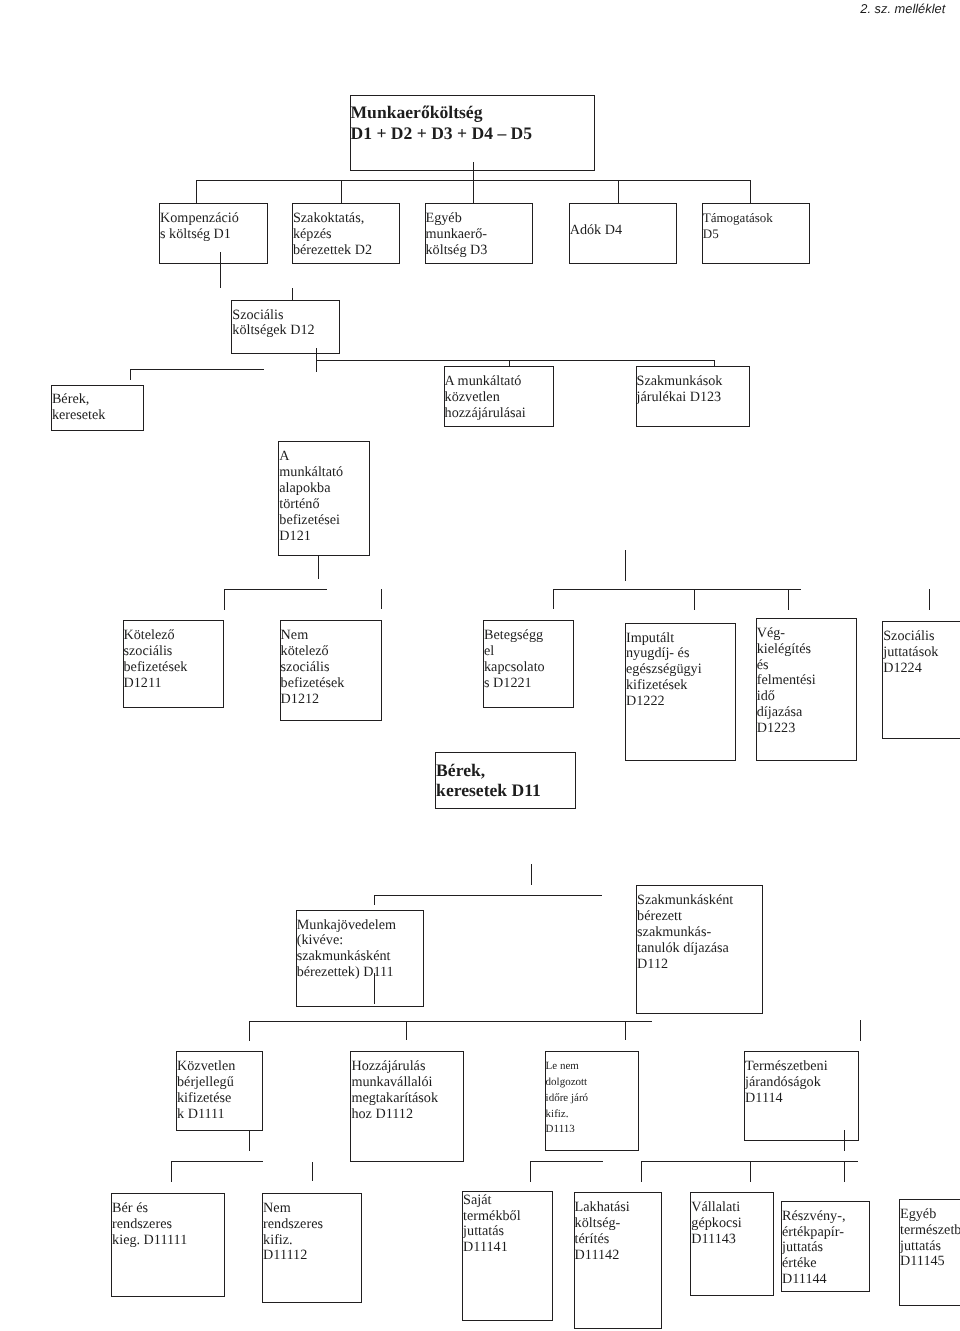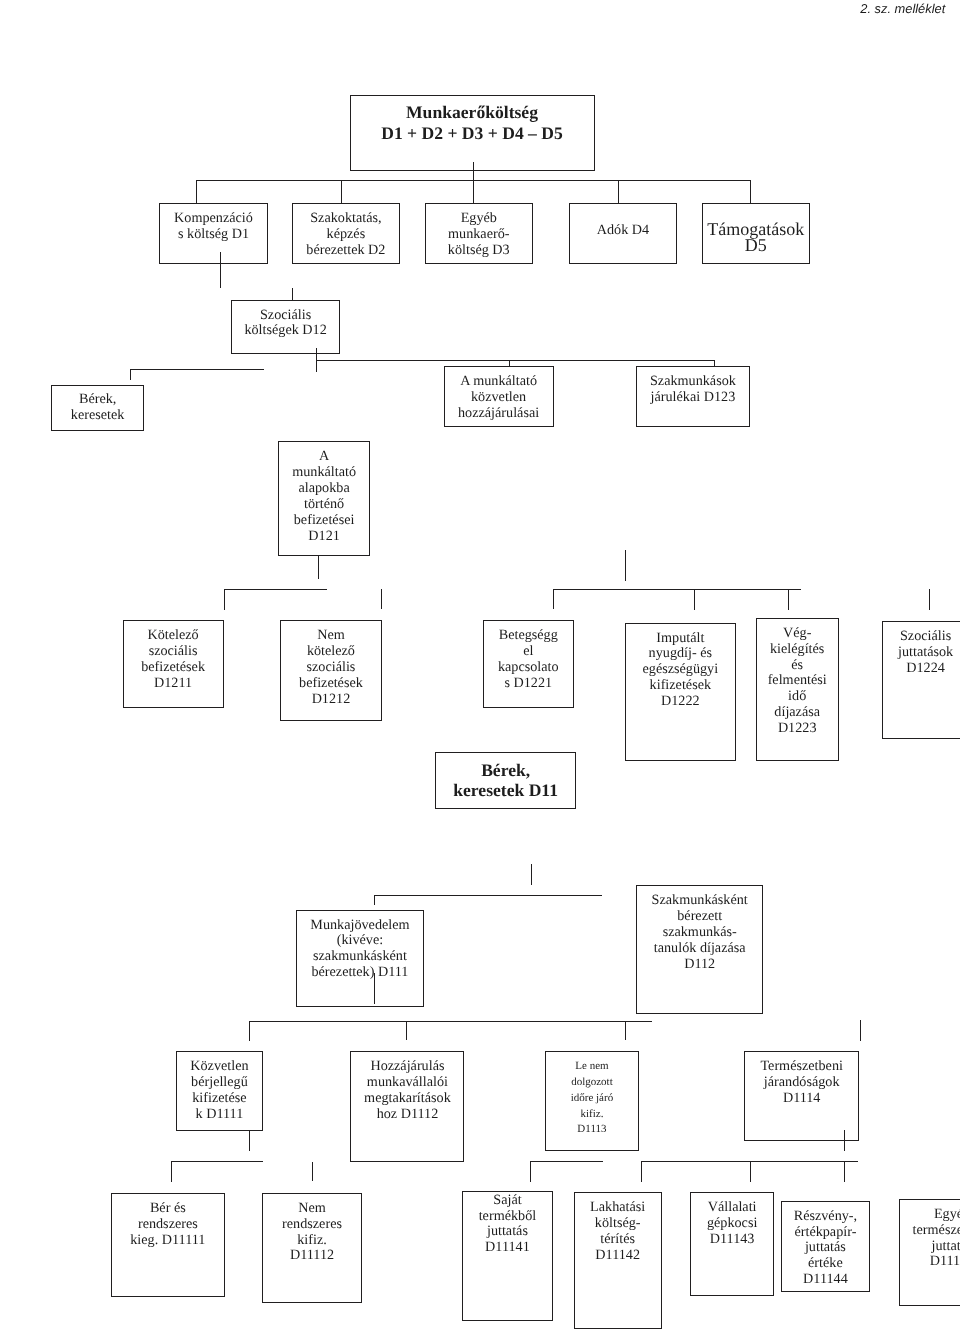--- a/index.html
+++ b/index.html
@@ -6,21 +6,21 @@
   html,body{margin:0;padding:0;background:#ffffff;}
   body{width:960px;height:1331px;position:relative;overflow:hidden;
        font-family:"Liberation Serif",serif;color:#000;
        -webkit-font-smoothing:antialiased;
        text-rendering:geometricPrecision;}
   #stage{position:absolute;left:0;top:0;width:960px;height:1331px;will-change:transform;transform:translateZ(0);margin-left:48px;}
   .hdr{position:absolute;font-family:"Liberation Sans",sans-serif;font-style:italic;
        font-size:12.85px;line-height:13px;color:#1b1b1b;white-space:nowrap;}
   .node{position:absolute;box-sizing:border-box;border:1px solid #211f20;
         background:#fff;text-align:center;z-index:3;
-        display:flex;flex-direction:column;align-items:center;
+        display:flex;flex-direction:column;align-items:flex-start;
         color:#1d1d1d;}
   .node .tx{display:block;white-space:nowrap;}
   .node.bold{font-weight:bold;}
   
   .ln{position:absolute;background:#211f20;z-index:1;}
   .ln.top{z-index:5;}
 </style>
 </head>
 <body>
 
@@ -88,21 +88,21 @@
       <span class="tx">bérezettek D2</span>
     </div>
 <div class="node" style="left:376.5px;top:203.3px;width:108.5px;height:60.5px;padding-top:7.0px;font-size:14.20px;line-height:15.90px">
       <span class="tx">Egyéb</span>
       <span class="tx">munkaerő-</span>
       <span class="tx">költség D3</span>
     </div>
 <div class="node" style="left:520.7px;top:203.3px;width:108.5px;height:60.5px;padding-top:19px;font-size:14.20px;line-height:15.90px">
       <span class="tx">Adók D4</span>
     </div>
-<div class="node" style="left:653.8px;top:203.3px;width:108.0px;height:60.5px;padding-top:18px;font-size:18px;line-height:15.90px">
+<div class="node" style="left:653.8px;top:203.3px;width:108.0px;height:60.5px;padding-top:6px;font-size:13px;line-height:15.90px">
       <span class="tx">Támogatások</span>
       <span class="tx">D5</span>
     </div>
 <div class="node" style="left:183.3px;top:299.5px;width:108.6px;height:54.0px;padding-top:7.0px;font-size:14.20px;line-height:15.90px">
       <span class="tx">Szociális</span>
       <span class="tx">költségek D12</span>
     </div>
 <div class="node" style="left:2.9px;top:385.2px;width:93.5px;height:45.5px;padding-top:6.0px;font-size:14.20px;line-height:15.90px">
       <span class="tx">Bérek,</span>
       <span class="tx">keresetek</span>
@@ -143,21 +143,21 @@
       <span class="tx">kapcsolato</span>
       <span class="tx">s D1221</span>
     </div>
 <div class="node" style="left:577.0px;top:622.5px;width:110.7px;height:138.1px;padding-top:7.0px;font-size:14.20px;line-height:15.90px">
       <span class="tx">Imputált</span>
       <span class="tx">nyugdíj- és</span>
       <span class="tx">egészségügyi</span>
       <span class="tx">kifizetések</span>
       <span class="tx">D1222</span>
     </div>
-<div class="node" style="left:707.7px;top:617.7px;width:83px;height:142.9px;padding-top:7.0px;font-size:14.20px;line-height:15.90px">
+<div class="node" style="left:707.7px;top:617.7px;width:101px;height:142.9px;padding-top:7.0px;font-size:14.20px;line-height:15.90px">
       <span class="tx">Vég-</span>
       <span class="tx">kielégítés</span>
       <span class="tx">és</span>
       <span class="tx">felmentési</span>
       <span class="tx">idő</span>
       <span class="tx">díjazása</span>
       <span class="tx">D1223</span>
     </div>
 <div class="node" style="left:834.2px;top:620.7px;width:86.8px;height:117.9px;padding-top:7.0px;font-size:14.20px;line-height:15.90px">
       <span class="tx">Szociális</span>

